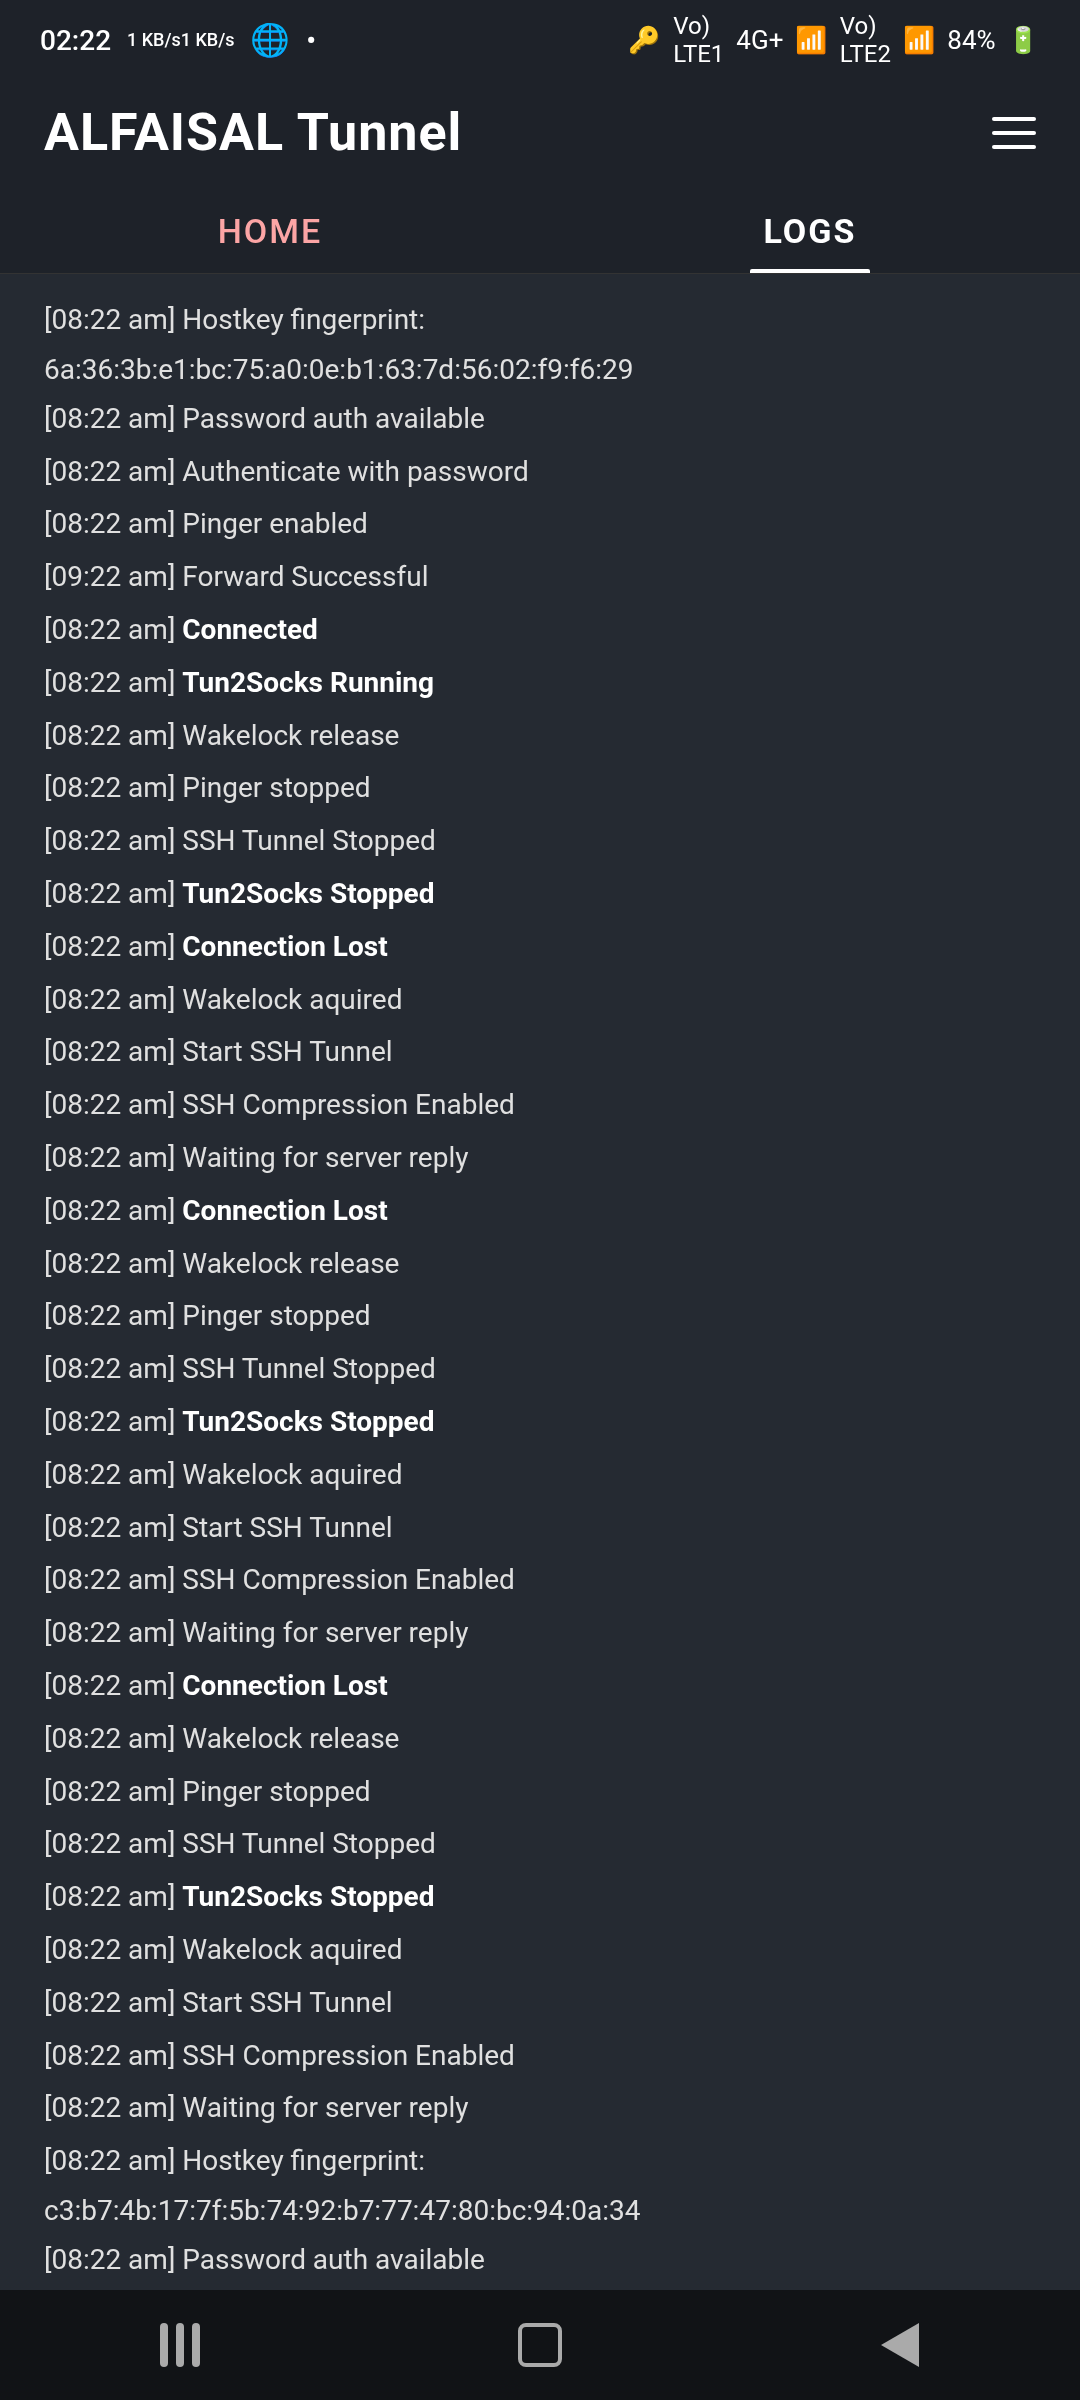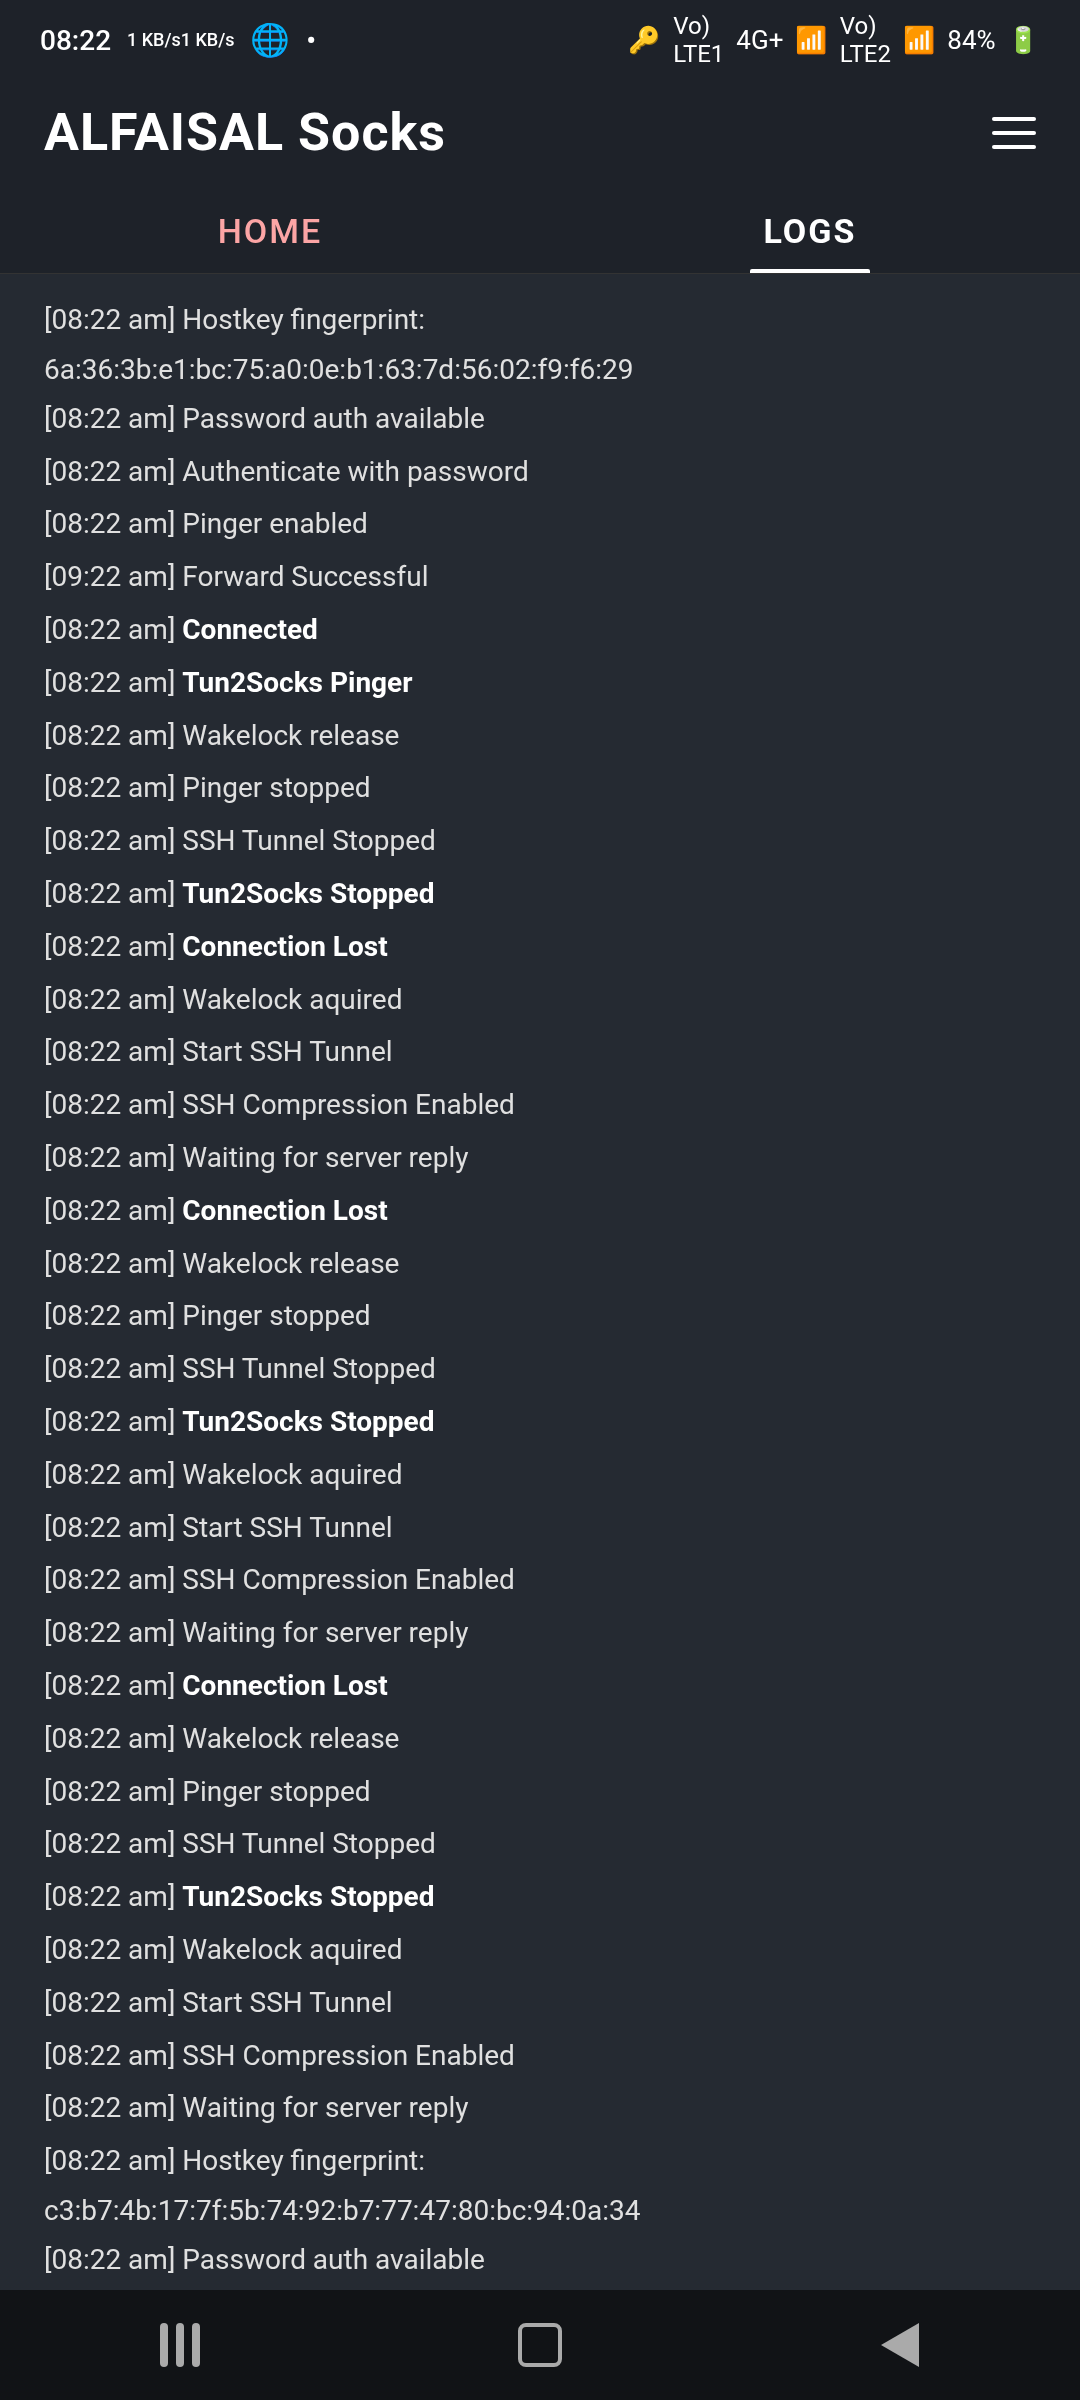--- a/index.html
+++ b/index.html
@@ -192,63 +192,63 @@
       border-top: 22px solid transparent;
       border-bottom: 22px solid transparent;
       border-right: 38px solid #aaaaaa;
     }
   </style>
 </head>
 <body>
 
 <div class="status-bar">
   <div class="status-left">
-    <span>08:22</span>
+    <span>02:22</span>
     <div class="status-data">
       <span style="font-size:18px">1 KB/s</span>
       <span style="font-size:18px">1 KB/s</span>
     </div>
     <span style="font-size:32px">🌐</span>
     <span>•</span>
   </div>
   <div class="status-right">
     <span>🔑</span>
     <span style="font-size:24px">Vo)<br style="line-height:0">LTE1</span>
     <span>4G+</span>
     <span>📶</span>
     <span style="font-size:24px">Vo)<br style="line-height:0">LTE2</span>
     <span>📶</span>
     <span>84%</span>
     <span>🔋</span>
   </div>
 </div>
 
 <div class="app-header">
-  <span class="app-title">ALFAISAL Socks</span>
+  <span class="app-title">ALFAISAL Tunnel</span>
   <div class="menu-icon">
     <span></span>
     <span></span>
     <span></span>
   </div>
 </div>
 
 <div class="tab-bar">
   <div class="tab">HOME</div>
   <div class="tab active">LOGS</div>
 </div>
 
 <div class="log-content" id="log-container">
 <div class="log-entry">[08:22 am] Hostkey fingerprint:</div>
     <div class="log-fingerprint">6a:36:3b:e1:bc:75:a0:0e:b1:63:7d:56:02:f9:f6:29</div>
     <div class="log-entry">[08:22 am] Password auth available</div>
     <div class="log-entry">[08:22 am] Authenticate with password</div>
     <div class="log-entry">[08:22 am] Pinger enabled</div>
     <div class="log-entry">[09:22 am] Forward Successful</div>
     <div class="log-entry">[08:22 am] <span class="bold">Connected</span></div>
-    <div class="log-entry">[08:22 am] <span class="bold">Tun2Socks Pinger</span></div>
+    <div class="log-entry">[08:22 am] <span class="bold">Tun2Socks Running</span></div>
     <div class="log-entry">[08:22 am] Wakelock release</div>
     <div class="log-entry">[08:22 am] Pinger stopped</div>
     <div class="log-entry">[08:22 am] SSH Tunnel Stopped</div>
     <div class="log-entry">[08:22 am] <span class="bold">Tun2Socks Stopped</span></div>
     <div class="log-entry">[08:22 am] <span class="bold">Connection Lost</span></div>
     <div class="log-entry">[08:22 am] Wakelock aquired</div>
     <div class="log-entry">[08:22 am] Start SSH Tunnel</div>
     <div class="log-entry">[08:22 am] SSH Compression Enabled</div>
     <div class="log-entry">[08:22 am] Waiting for server reply</div>
     <div class="log-entry">[08:22 am] <span class="bold">Connection Lost</span></div>

